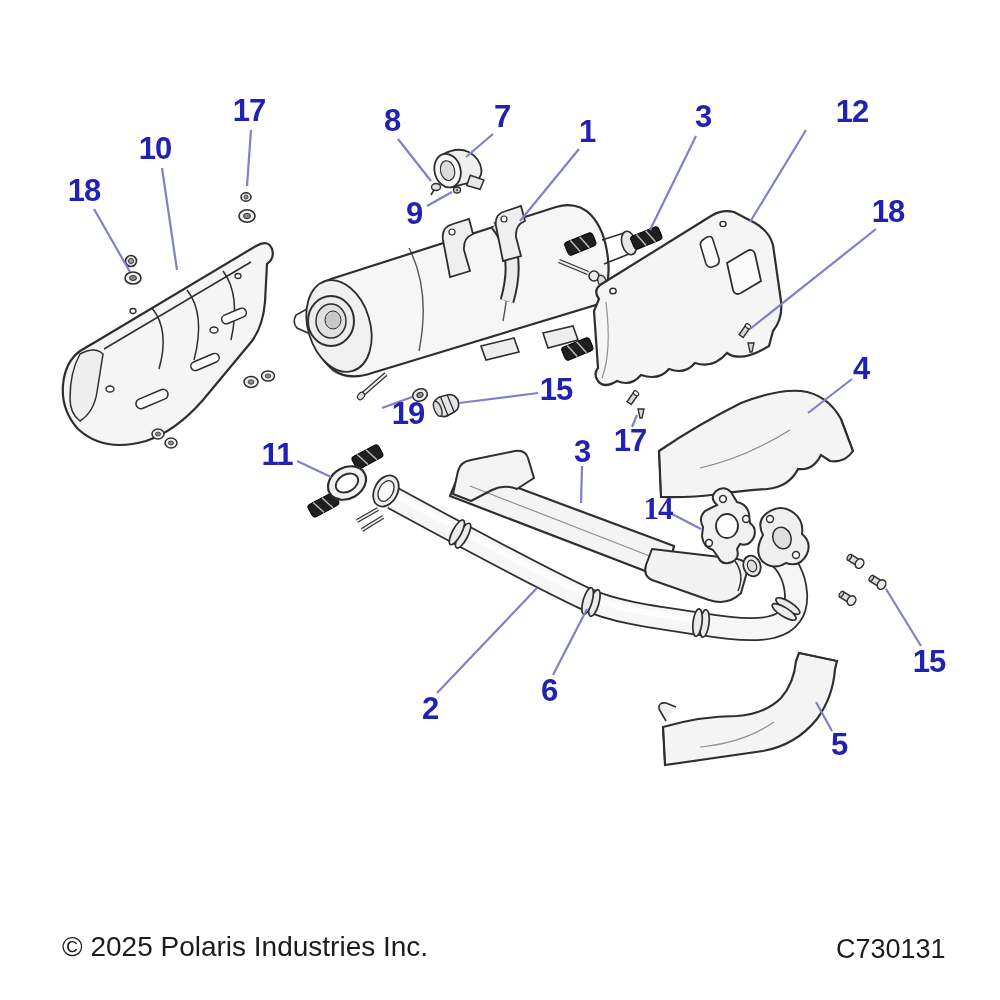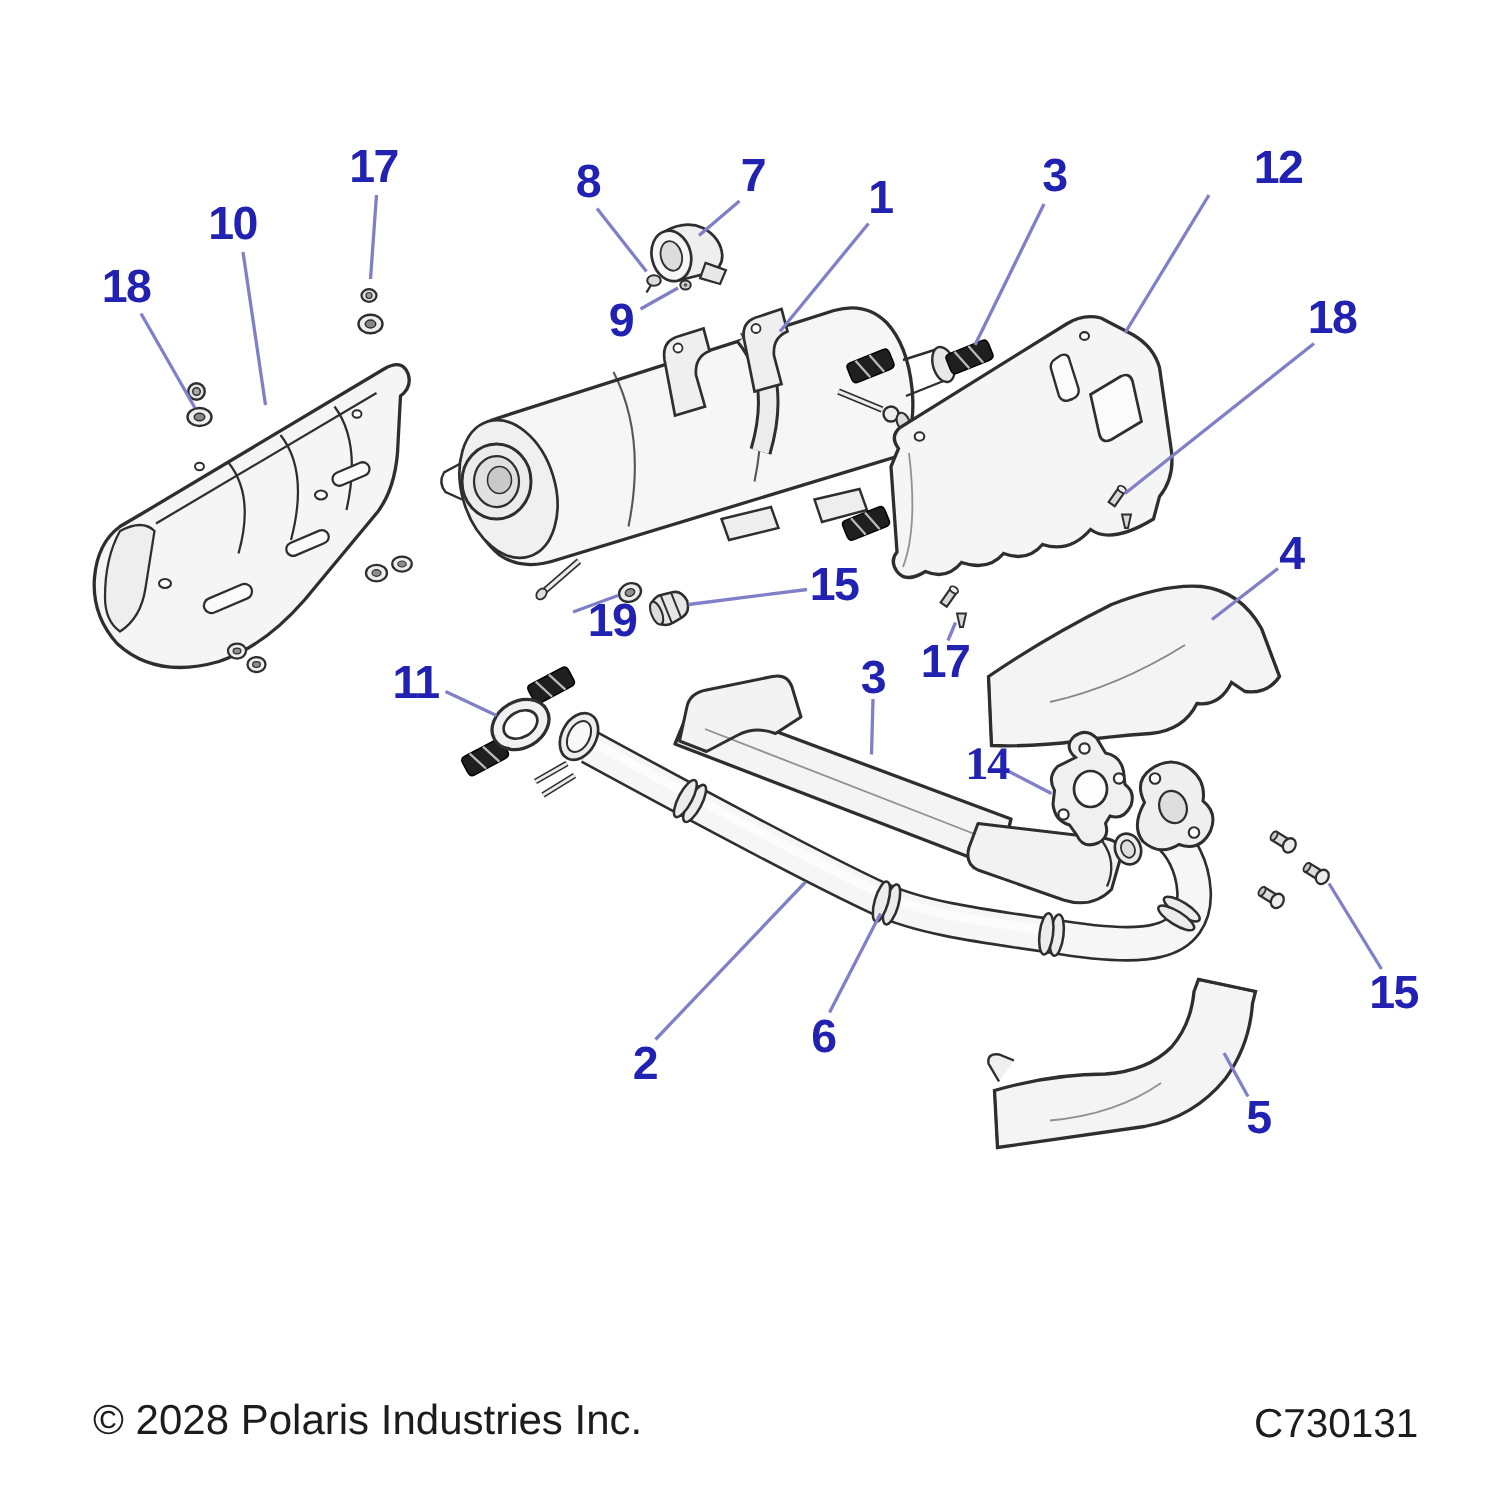--- a/index.html
+++ b/index.html
@@ -267,21 +267,21 @@
         <line x1="297" y1="461" x2="331" y2="477" stroke="#8080c8" stroke-width="2.2"></line>
         <line x1="582" y1="466" x2="581" y2="503" stroke="#8080c8" stroke-width="2.2"></line>
         <line x1="672" y1="514" x2="701" y2="529" stroke="#8080c8" stroke-width="2.2"></line>
         <line x1="921" y1="646" x2="886" y2="589" stroke="#8080c8" stroke-width="2.2"></line>
         <line x1="437" y1="693" x2="537" y2="588" stroke="#8080c8" stroke-width="2.2"></line>
         <line x1="553" y1="675" x2="587" y2="609" stroke="#8080c8" stroke-width="2.2"></line>
         <line x1="832" y1="731" x2="816" y2="702" stroke="#8080c8" stroke-width="2.2"></line>
       </g>
 </svg>
 
-  <div class="footer-copyright">© 2028 Polaris Industries Inc.</div>
+  <div class="footer-copyright">© 2025 Polaris Industries Inc.</div>
   <div class="footer-code">C730131</div>
 <div class="callout" style="left: 249px; top: 111px; color: rgb(33, 33, 178);">17</div>
     <div class="callout" style="left: 155px; top: 149px; color: rgb(33, 33, 178);">10</div>
     <div class="callout" style="left: 84px; top: 191px; color: rgb(33, 33, 178);">18</div>
     <div class="callout" style="left: 392px; top: 121px; color: rgb(33, 33, 178);">8</div>
     <div class="callout" style="left: 502px; top: 117px; color: rgb(33, 33, 178);">7</div>
     <div class="callout" style="left: 414px; top: 214px; color: rgb(33, 33, 178);">9</div>
     <div class="callout" style="left: 587px; top: 132px; color: rgb(33, 33, 178);">1</div>
     <div class="callout" style="left: 703px; top: 117px; color: rgb(33, 33, 178);">3</div>
     <div class="callout" style="left: 816px; top: 112px; color: rgb(33, 33, 178); margin-left: 36px;">12</div>

